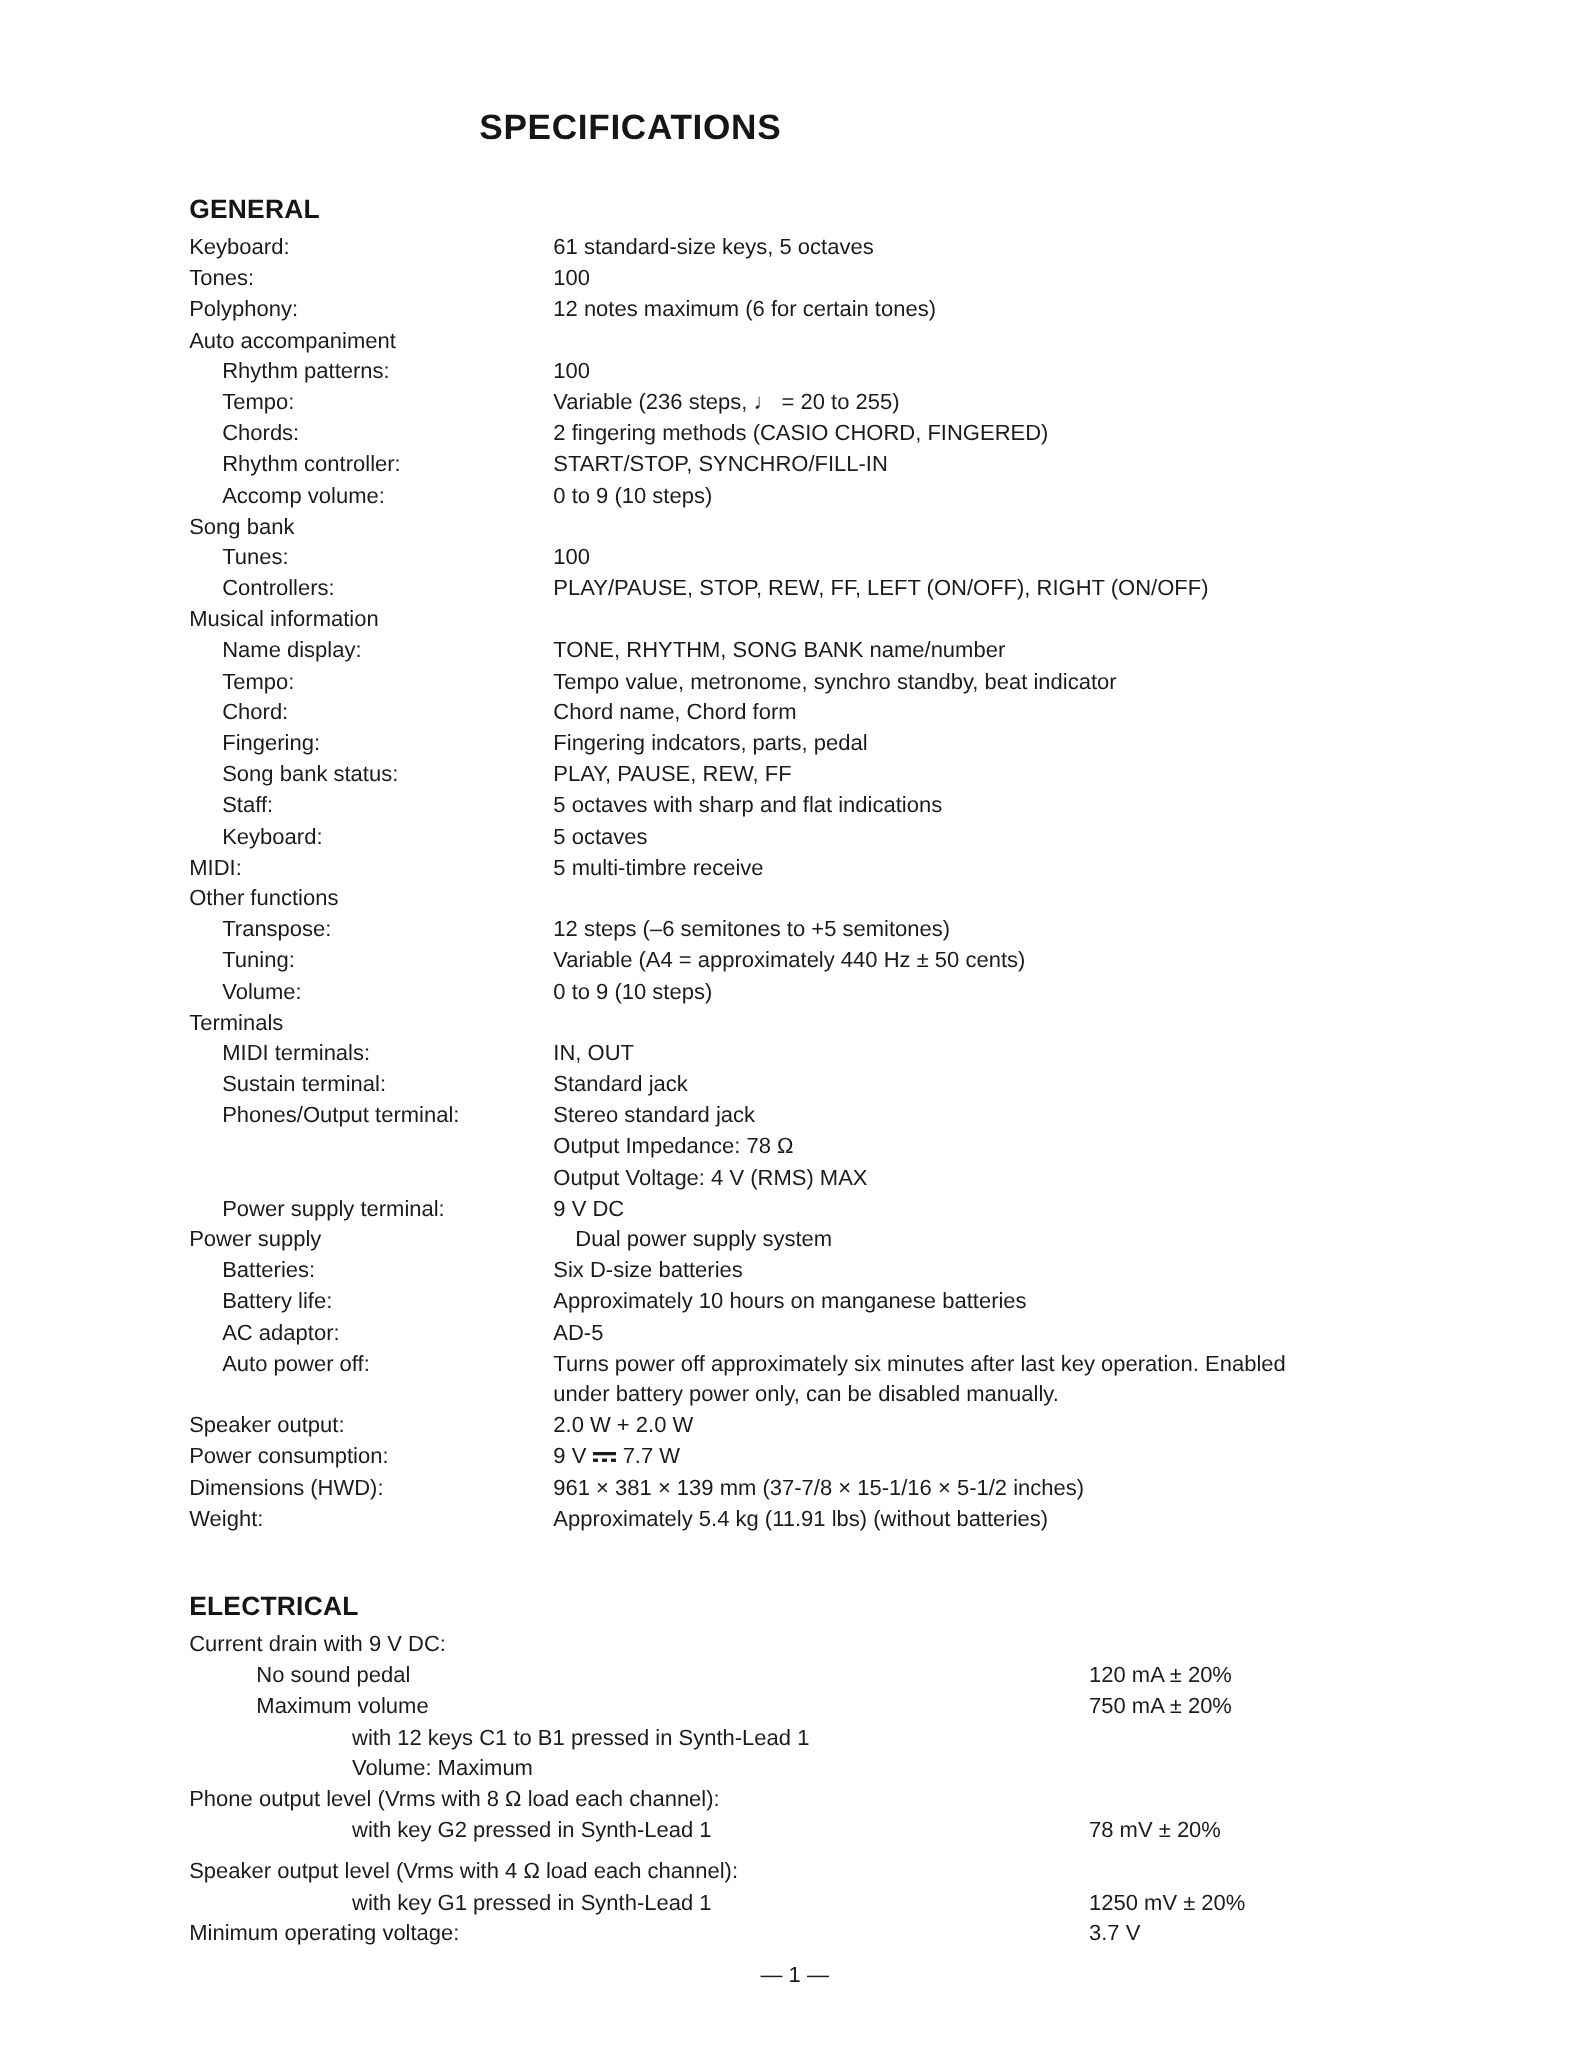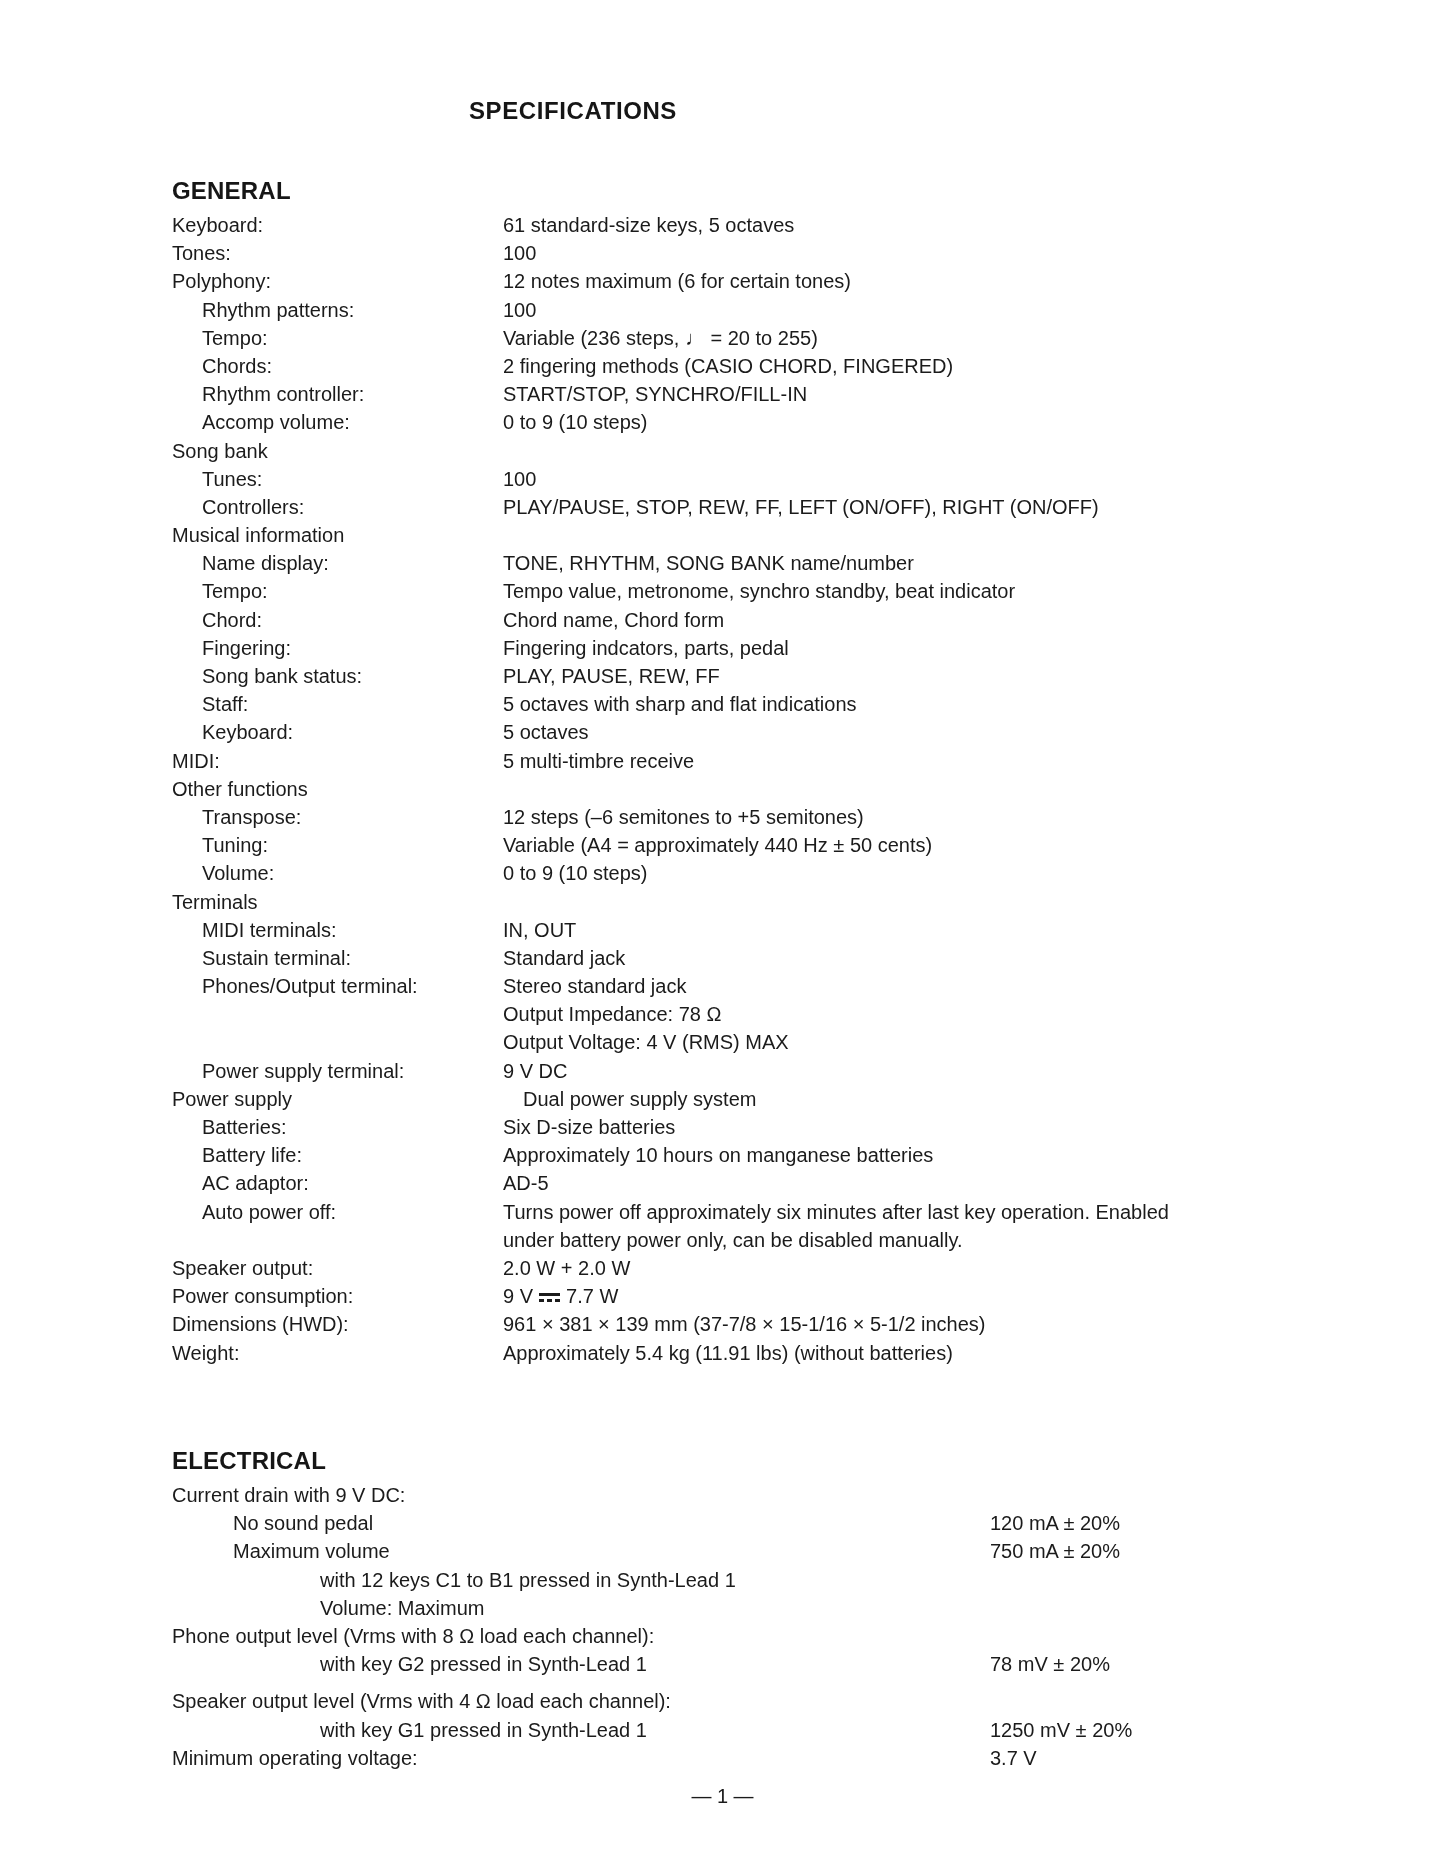--- a/index.html
+++ b/index.html
@@ -15,21 +15,21 @@
     font-family: "Liberation Sans", sans-serif;
     color: #1b1b1b;
     overflow: hidden;
   }
   .doc-title {
     position: absolute;
     top: 97px;
     left: 0;
     width: 1146px;
     text-align: center;
-    font-size: 24px;
+    font-size: 32px;
     font-weight: bold;
     letter-spacing: 0.6px;
     color: #161616;
   }
   .section-heading {
     position: absolute;
     left: 172px;
     font-size: 24px;
     font-weight: bold;
     letter-spacing: 0.2px;
@@ -113,20 +113,24 @@
   <div class="row">
     <span class="lbl" style="margin-left: 172px;">Tones:</span>
     <span class="val" style="left: 503px;">100</span>
   </div>
 
   <div class="row">
     <span class="lbl" style="margin-left: 172px;">Polyphony:</span>
     <span class="val" style="left: 503px;">12 notes maximum (6 for certain tones)</span>
   </div>
 
+  <div class="row">
+    <span class="lbl" style="margin-left: 172px;">Auto accompaniment</span>
+    <span class="val" style="left: 503px;"></span>
+  </div>
 
   <div class="row">
     <span class="lbl" style="margin-left: 202px;">Rhythm patterns:</span>
     <span class="val" style="left: 503px;">100</span>
   </div>
 
   <div class="row">
     <span class="lbl" style="margin-left: 202px;">Tempo:</span>
     <span class="val" style="left: 503px;">Variable (236 steps, ♩ = 20 to 255)</span>
   </div>

